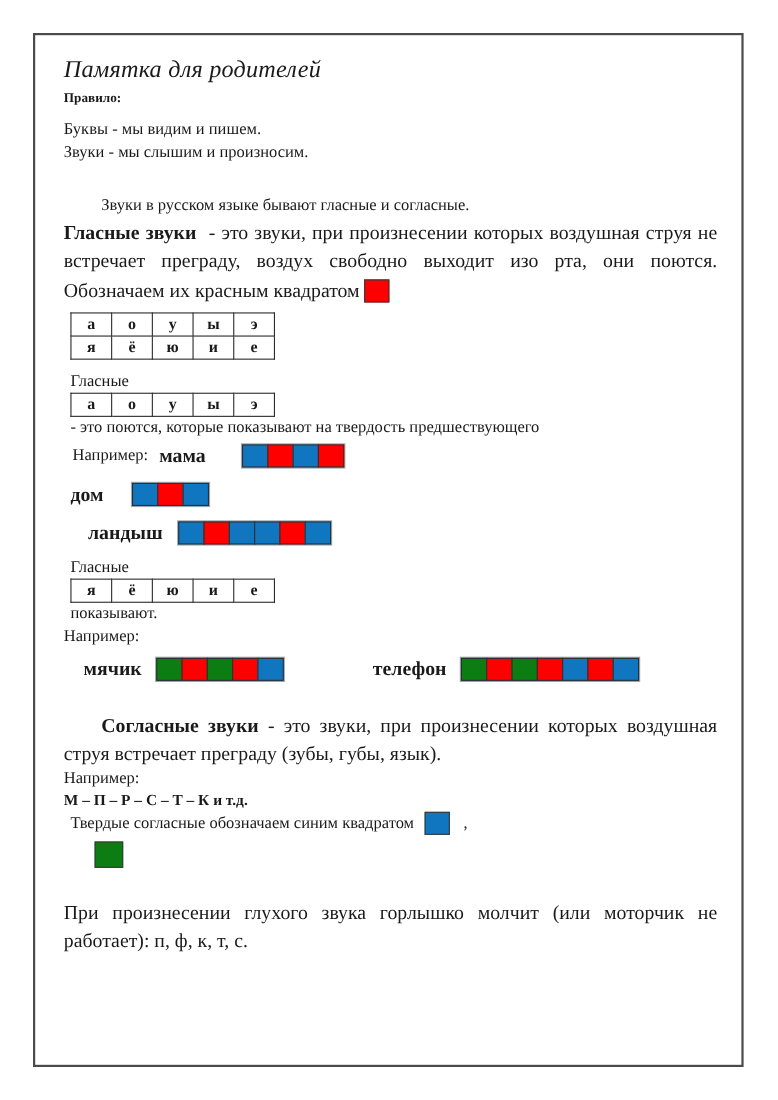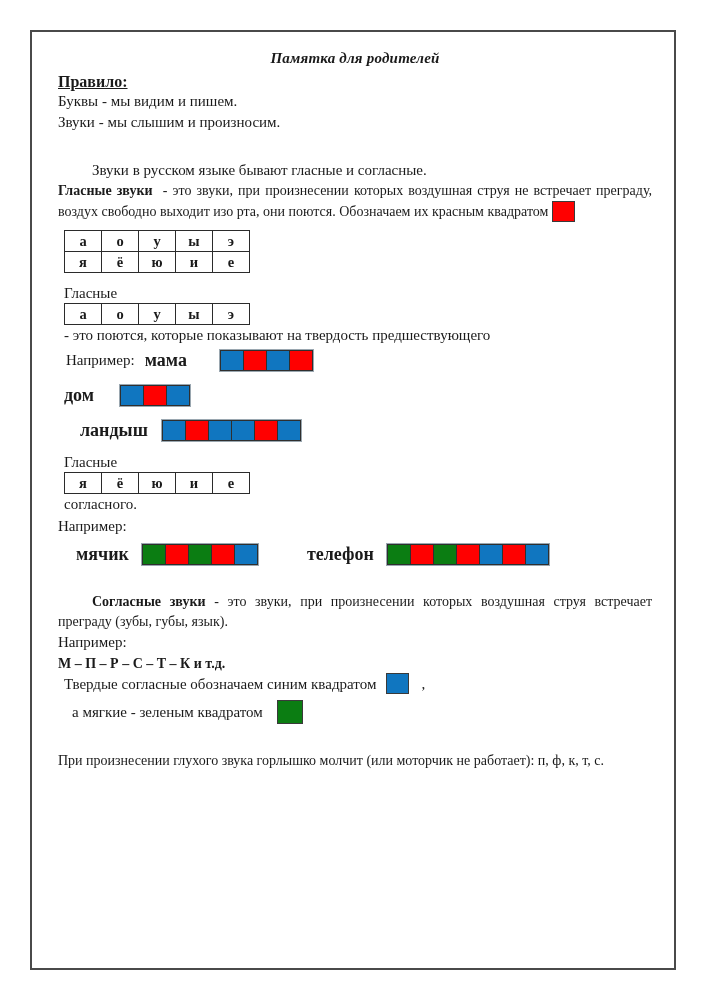--- a/index.html
+++ b/index.html
@@ -27,33 +27,31 @@
     background: #ffffff;
   }
 
   #page-inner {
     padding: 14px 22px 0 26px;
     box-sizing: border-box;
     height: 100%;
   }
 
   .doc-title {
-    text-align: center;
-    font-weight: bold;
+    font-weight: normal;
     font-style: italic;
-    font-size: 15px;
+    font-size: 22px;
     letter-spacing: 0.2px;
     margin: 4px 0 6px 0;
   }
 
   .rule-label {
     font-weight: bold;
-    font-size: 16px;
-    margin: 0 0 0 0;
-    text-decoration: underline;
+    font-size: 12px;
+    margin: 0 0 11px 0;
   }
 
   .line {
     font-size: 15px;
     line-height: 1.42;
     margin: 0;
   }
 
   .gap-lg { height: 26px; }
   .gap-md { height: 12px; }
@@ -61,21 +59,21 @@
   .gap-xs { height: 3px; }
 
   .indent-para {
     font-size: 15px;
     line-height: 1.45;
     text-indent: 34px;
     margin: 0;
   }
 
   .justified {
-    font-size: 14px;
+    font-size: 18px;
     line-height: 1.45;
     text-align: justify;
     margin: 0;
   }
   .justified.first-indent { text-indent: 34px; }
 
   .bold { font-weight: bold; }
 
   .inline-sq {
     display: inline-block;
@@ -251,35 +249,35 @@
       <tbody>
           <tr>
         <td>я</td>
         <td>ё</td>
         <td>ю</td>
         <td>и</td>
         <td>е</td>
       </tr>
     </tbody>
       </table>
-    <div class="note-line">согласного.</div>
+    <div class="note-line">показывают.</div>
     <div class="note-line" style="margin-left:0">Например:</div>
 
     <div class="gap-sm"></div>
 
     <div class="example-row" style="margin-left:18px">
       <span class="example-label">мячик</span>
       <span class="scheme" style="margin-left:12px">
         <span class="cell" style="background:#0b7d12"></span>
         <span class="cell" style="background:#ff0000"></span>
         <span class="cell" style="background:#0b7d12"></span>
         <span class="cell" style="background:#ff0000"></span>
         <span class="cell" style="background:#1076c0"></span>
       </span>
-      <span class="example-label" style="margin-left:48px">телефон</span>
+      <span class="example-label" style="margin-left:80px">телефон</span>
       <span class="scheme" style="margin-left:12px">
         <span class="cell" style="background:#0b7d12"></span>
         <span class="cell" style="background:#ff0000"></span>
         <span class="cell" style="background:#0b7d12"></span>
         <span class="cell" style="background:#ff0000"></span>
         <span class="cell" style="background:#1076c0"></span>
         <span class="cell" style="background:#ff0000"></span>
         <span class="cell" style="background:#1076c0"></span>
       </span>
     </div>
@@ -292,21 +290,20 @@
 
     <div class="example-row" style="margin-left:6px">
       <span class="prefix-text">Твердые согласные обозначаем  синим квадратом</span>
       <span class="inline-sq" style="background:#1076c0; margin-left:10px"></span>
       <span class="prefix-text" style="margin-left:8px">,</span>
     </div>
 
     <div class="gap-sm"></div>
 
     <div class="example-row" style="margin-left:14px">
-      <span class="prefix-text">а мягкие - зеленым  квадратом</span>
       <span class="inline-sq" style="background:#0b7d12; margin-left:14px; width:26px; height:24px"></span>
     </div>
 
     <div class="gap-lg"></div>
 
     <p class="justified">При произнесении глухого звука горлышко молчит (или моторчик не работает): п, ф, к, т, с.</p>
 
   </div>
 </div>
 

